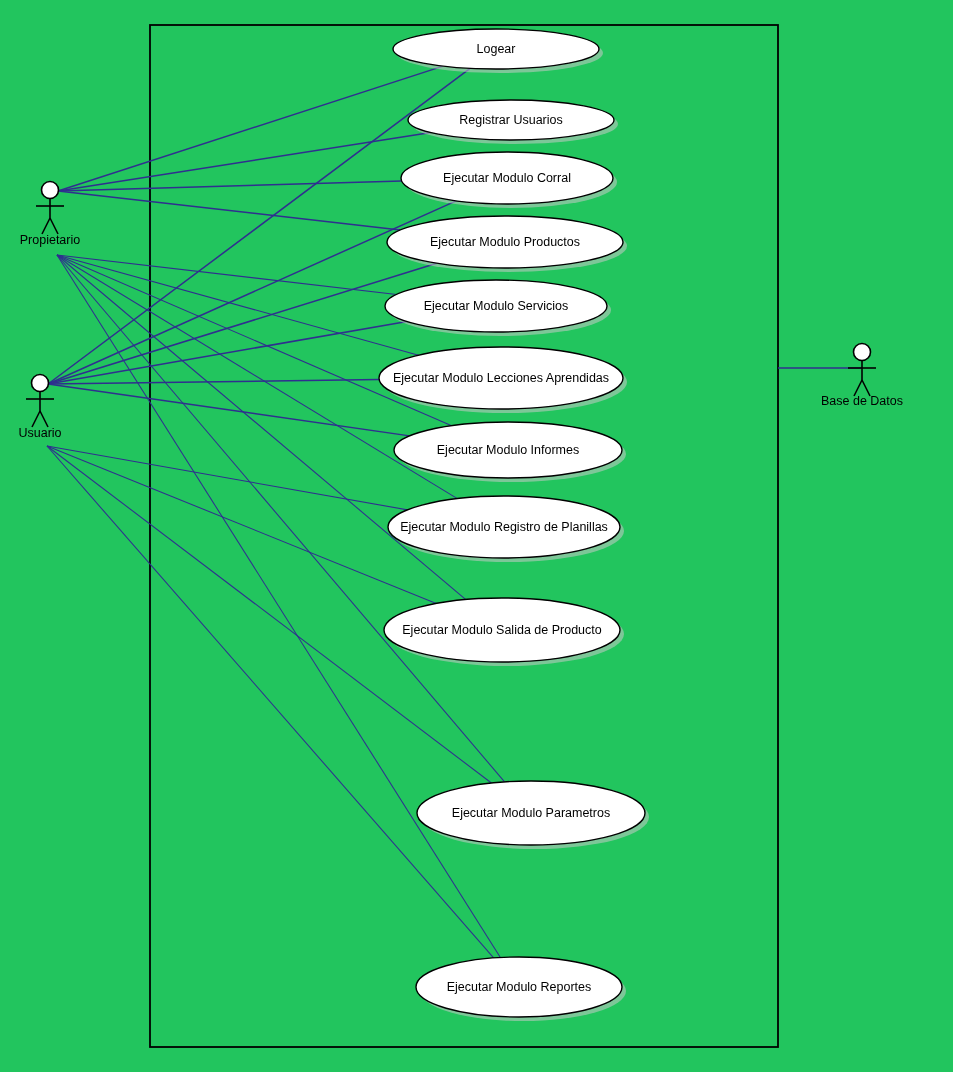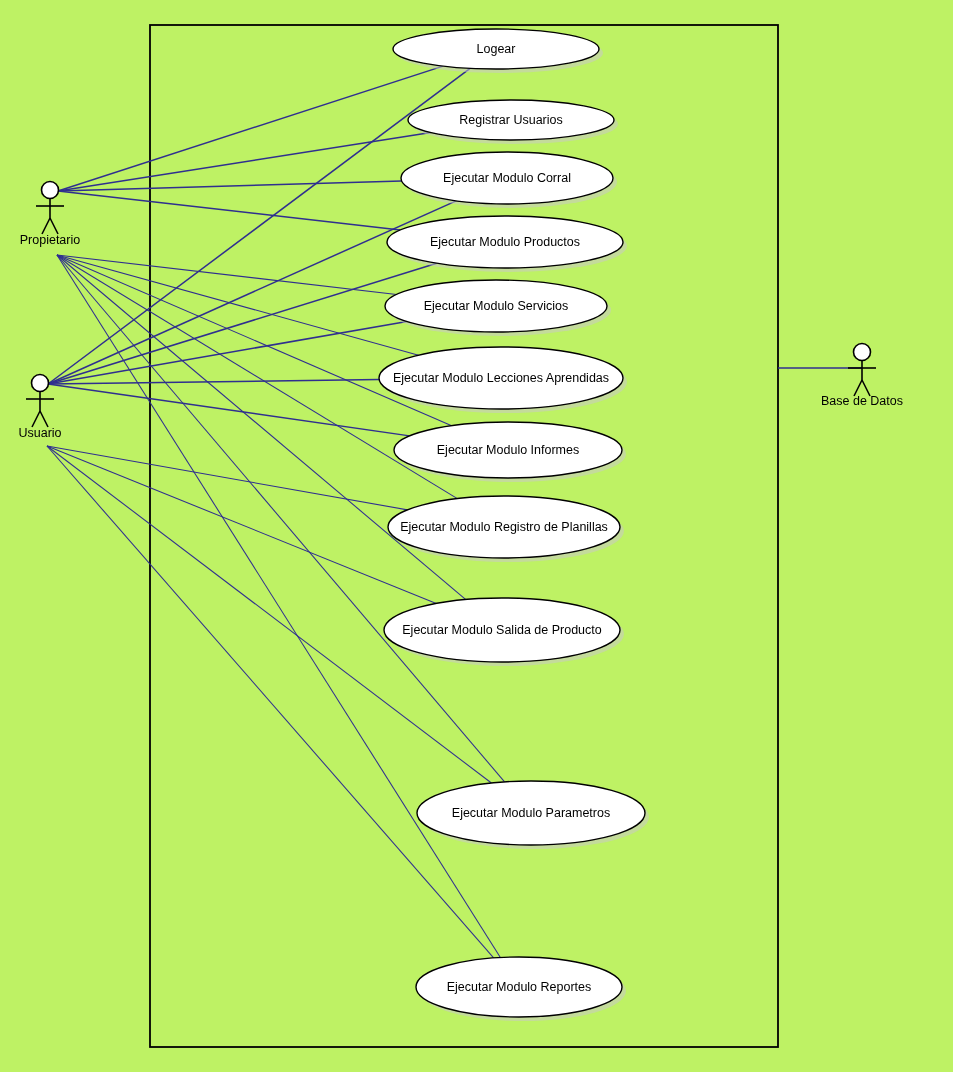--- a/index.html
+++ b/index.html
@@ -10,21 +10,21 @@
   body {
     width: 953px;
     height: 1072px;
     overflow: hidden;
     font-family: "Liberation Sans", sans-serif;
   }
   #diagram-root {
     position: relative;
     width: 953px;
     height: 1072px;
-    background: #bef264;
+    background: #22c55e;
   }
   svg#uml {
     display: block;
     width: 953px;
     height: 1072px;
   }
   .usecase-ellipse {
     fill: #ffffff;
     stroke: #000000;
     stroke-width: 1.4;

